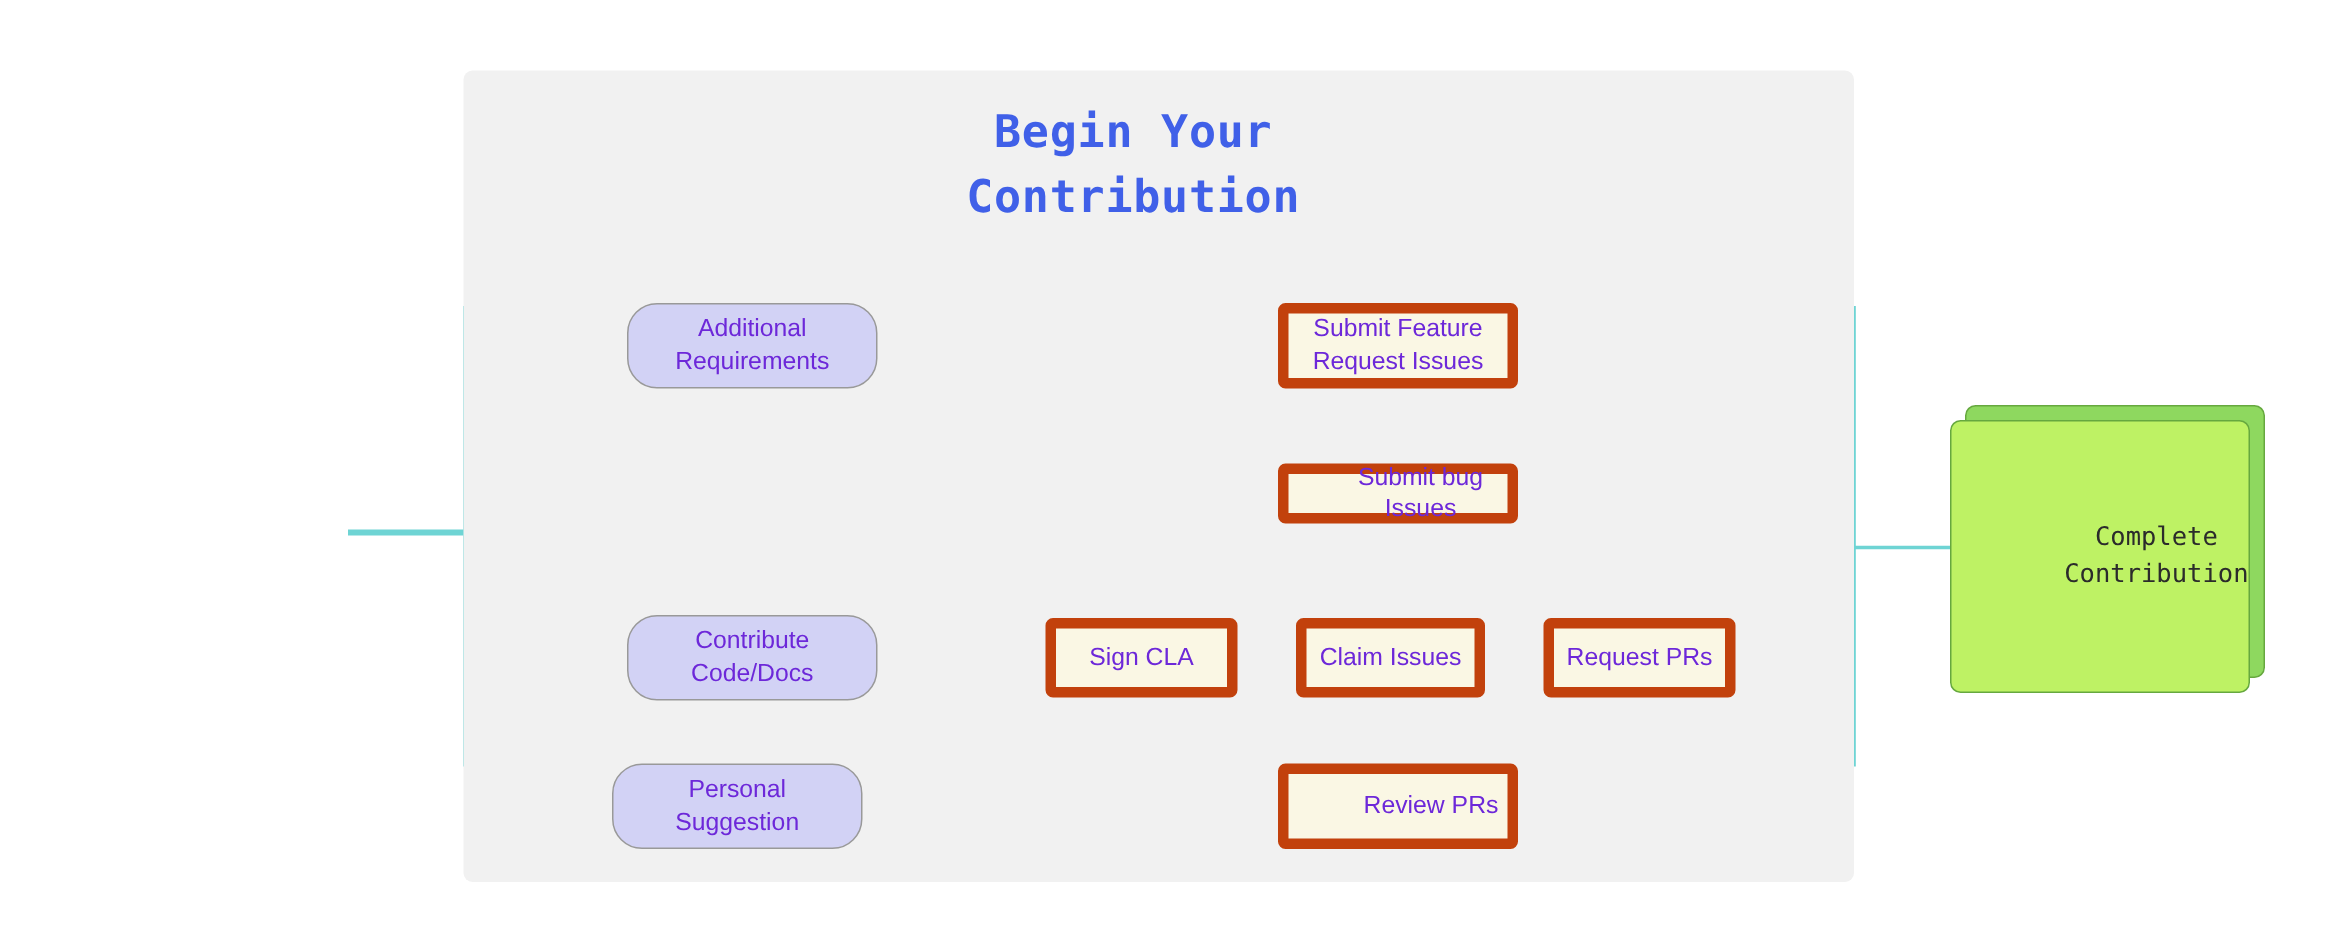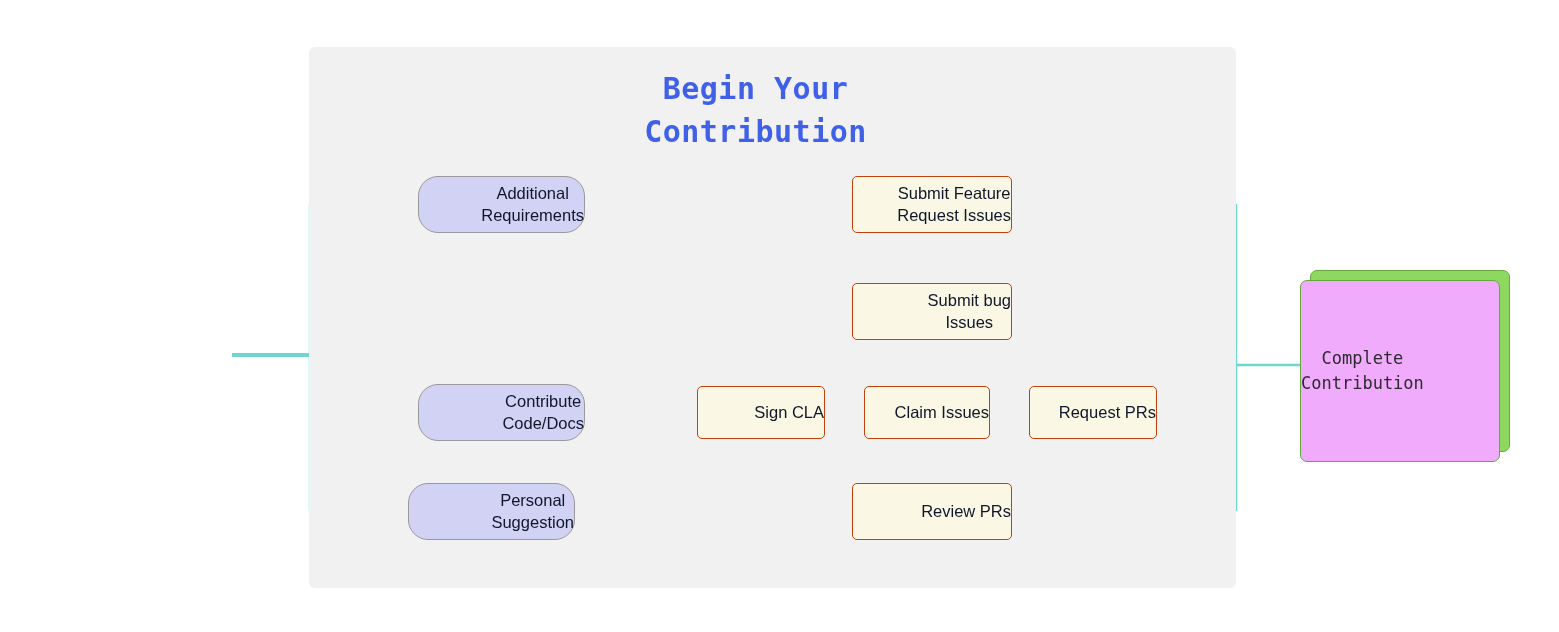--- a/index.html
+++ b/index.html
@@ -27,25 +27,26 @@
     left: 0; top: 0;
     width: 1559px;
     height: 632px;
   }
 
   .node {
     position: absolute;
     box-sizing: border-box;
     display: flex;
     align-items: center;
-    justify-content: flex-end;
+    justify-content: center;
     text-align: center;
     line-height: 1.28;
-    color: #0f172a;
+    color: #6d28d9;
     z-index: 4;
+    margin-top: 26px;
   }
 
   .node-label {
     display: block;
     white-space: pre-line;
   }
 
   
   .panel {
     position: absolute;
@@ -72,21 +73,21 @@
   .node-purple {
     background: #d2d2f5;
     border: 1px solid #999999;
     border-radius: 20px;
     font-size: 16.5px;
   }
 
   
   .node-cream {
     background: #faf7e4;
-    border: 1px solid #c2410c;
+    border: 7px solid #c2410c;
     border-radius: 5px;
     font-size: 16.5px;
   }
 
   
   .cloud-wrap {
     position: absolute;
     z-index: 4;
   }
   .cloud-text {
@@ -108,27 +109,27 @@
   }
   .stack-back {
     position: absolute;
     background: #8ed85f;
     border: 1px solid #66a83f;
     border-radius: 7px;
     box-sizing: border-box;
   }
   .stack-front {
     position: absolute;
-    background: #f0abfc;
+    background: #bef264;
     border: 1px solid #66a83f;
     border-radius: 7px;
     box-sizing: border-box;
     display: flex;
     align-items: center;
-    justify-content: flex-start;
+    justify-content: flex-end;
   }
   .stack-text {
     font-family: "DejaVu Sans Mono", monospace;
     font-size: 17px;
     color: #2b2b2b;
     text-align: center;
     white-space: pre-line;
     line-height: 1.45;
   }
 </style>
@@ -193,21 +194,21 @@
   <div class="node node-purple" style="left:408px; top:483px; width:167px; height:57px;">
     <span class="node-label">Personal
 Suggestion</span>
   </div>
 
   <div class="node node-cream" style="left:852px; top:176px; width:160px; height:57px;">
     <span class="node-label">Submit Feature
 Request Issues</span>
   </div>
 
-  <div class="node node-cream" style="left:852px; top:283px; width:160px; height:57px;padding-left:30px;">
+  <div class="node node-cream" style="left:852px; top:283px; width:160px; height:40px;padding-left:30px;">
     <span class="node-label">Submit bug
 Issues</span>
   </div>
 
   <div class="node node-cream" style="left:864px; top:386px; width:126px; height:53px;">
     <span class="node-label">Claim Issues</span>
   </div>
 
   <div class="node node-cream" style="left:697px; top:386px; width:128px; height:53px;">
     <span class="node-label">Sign CLA</span>

